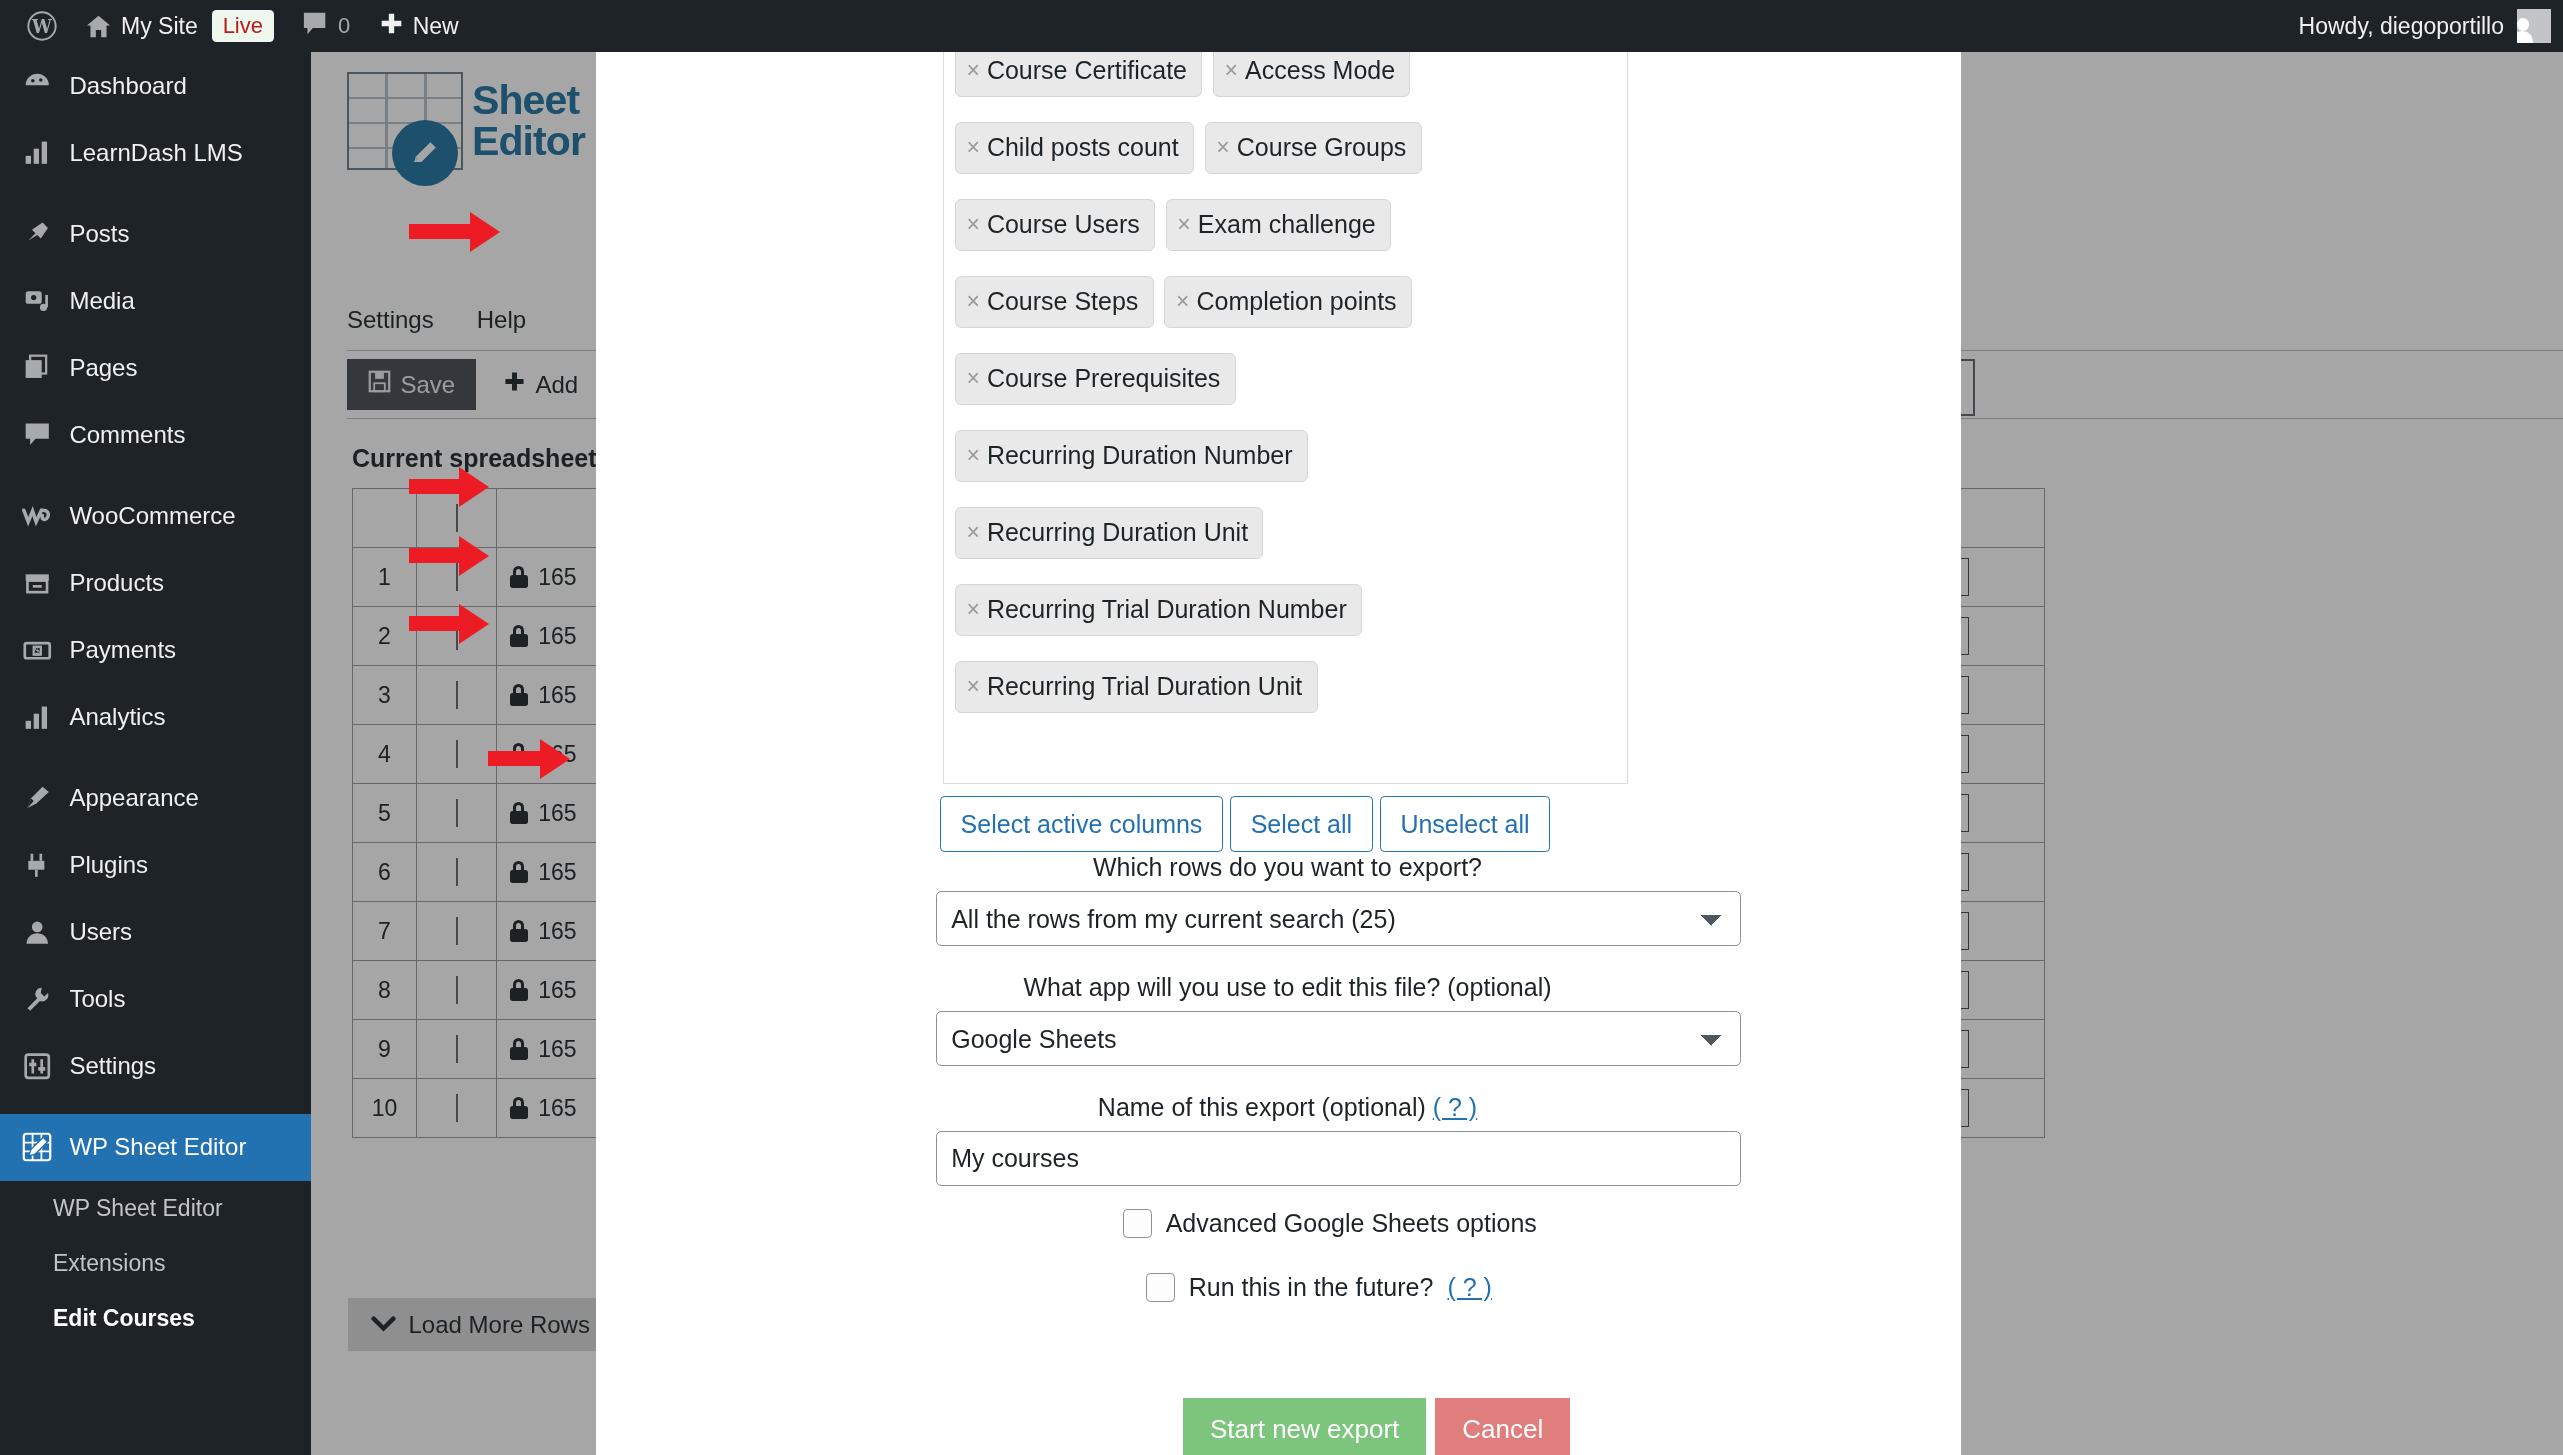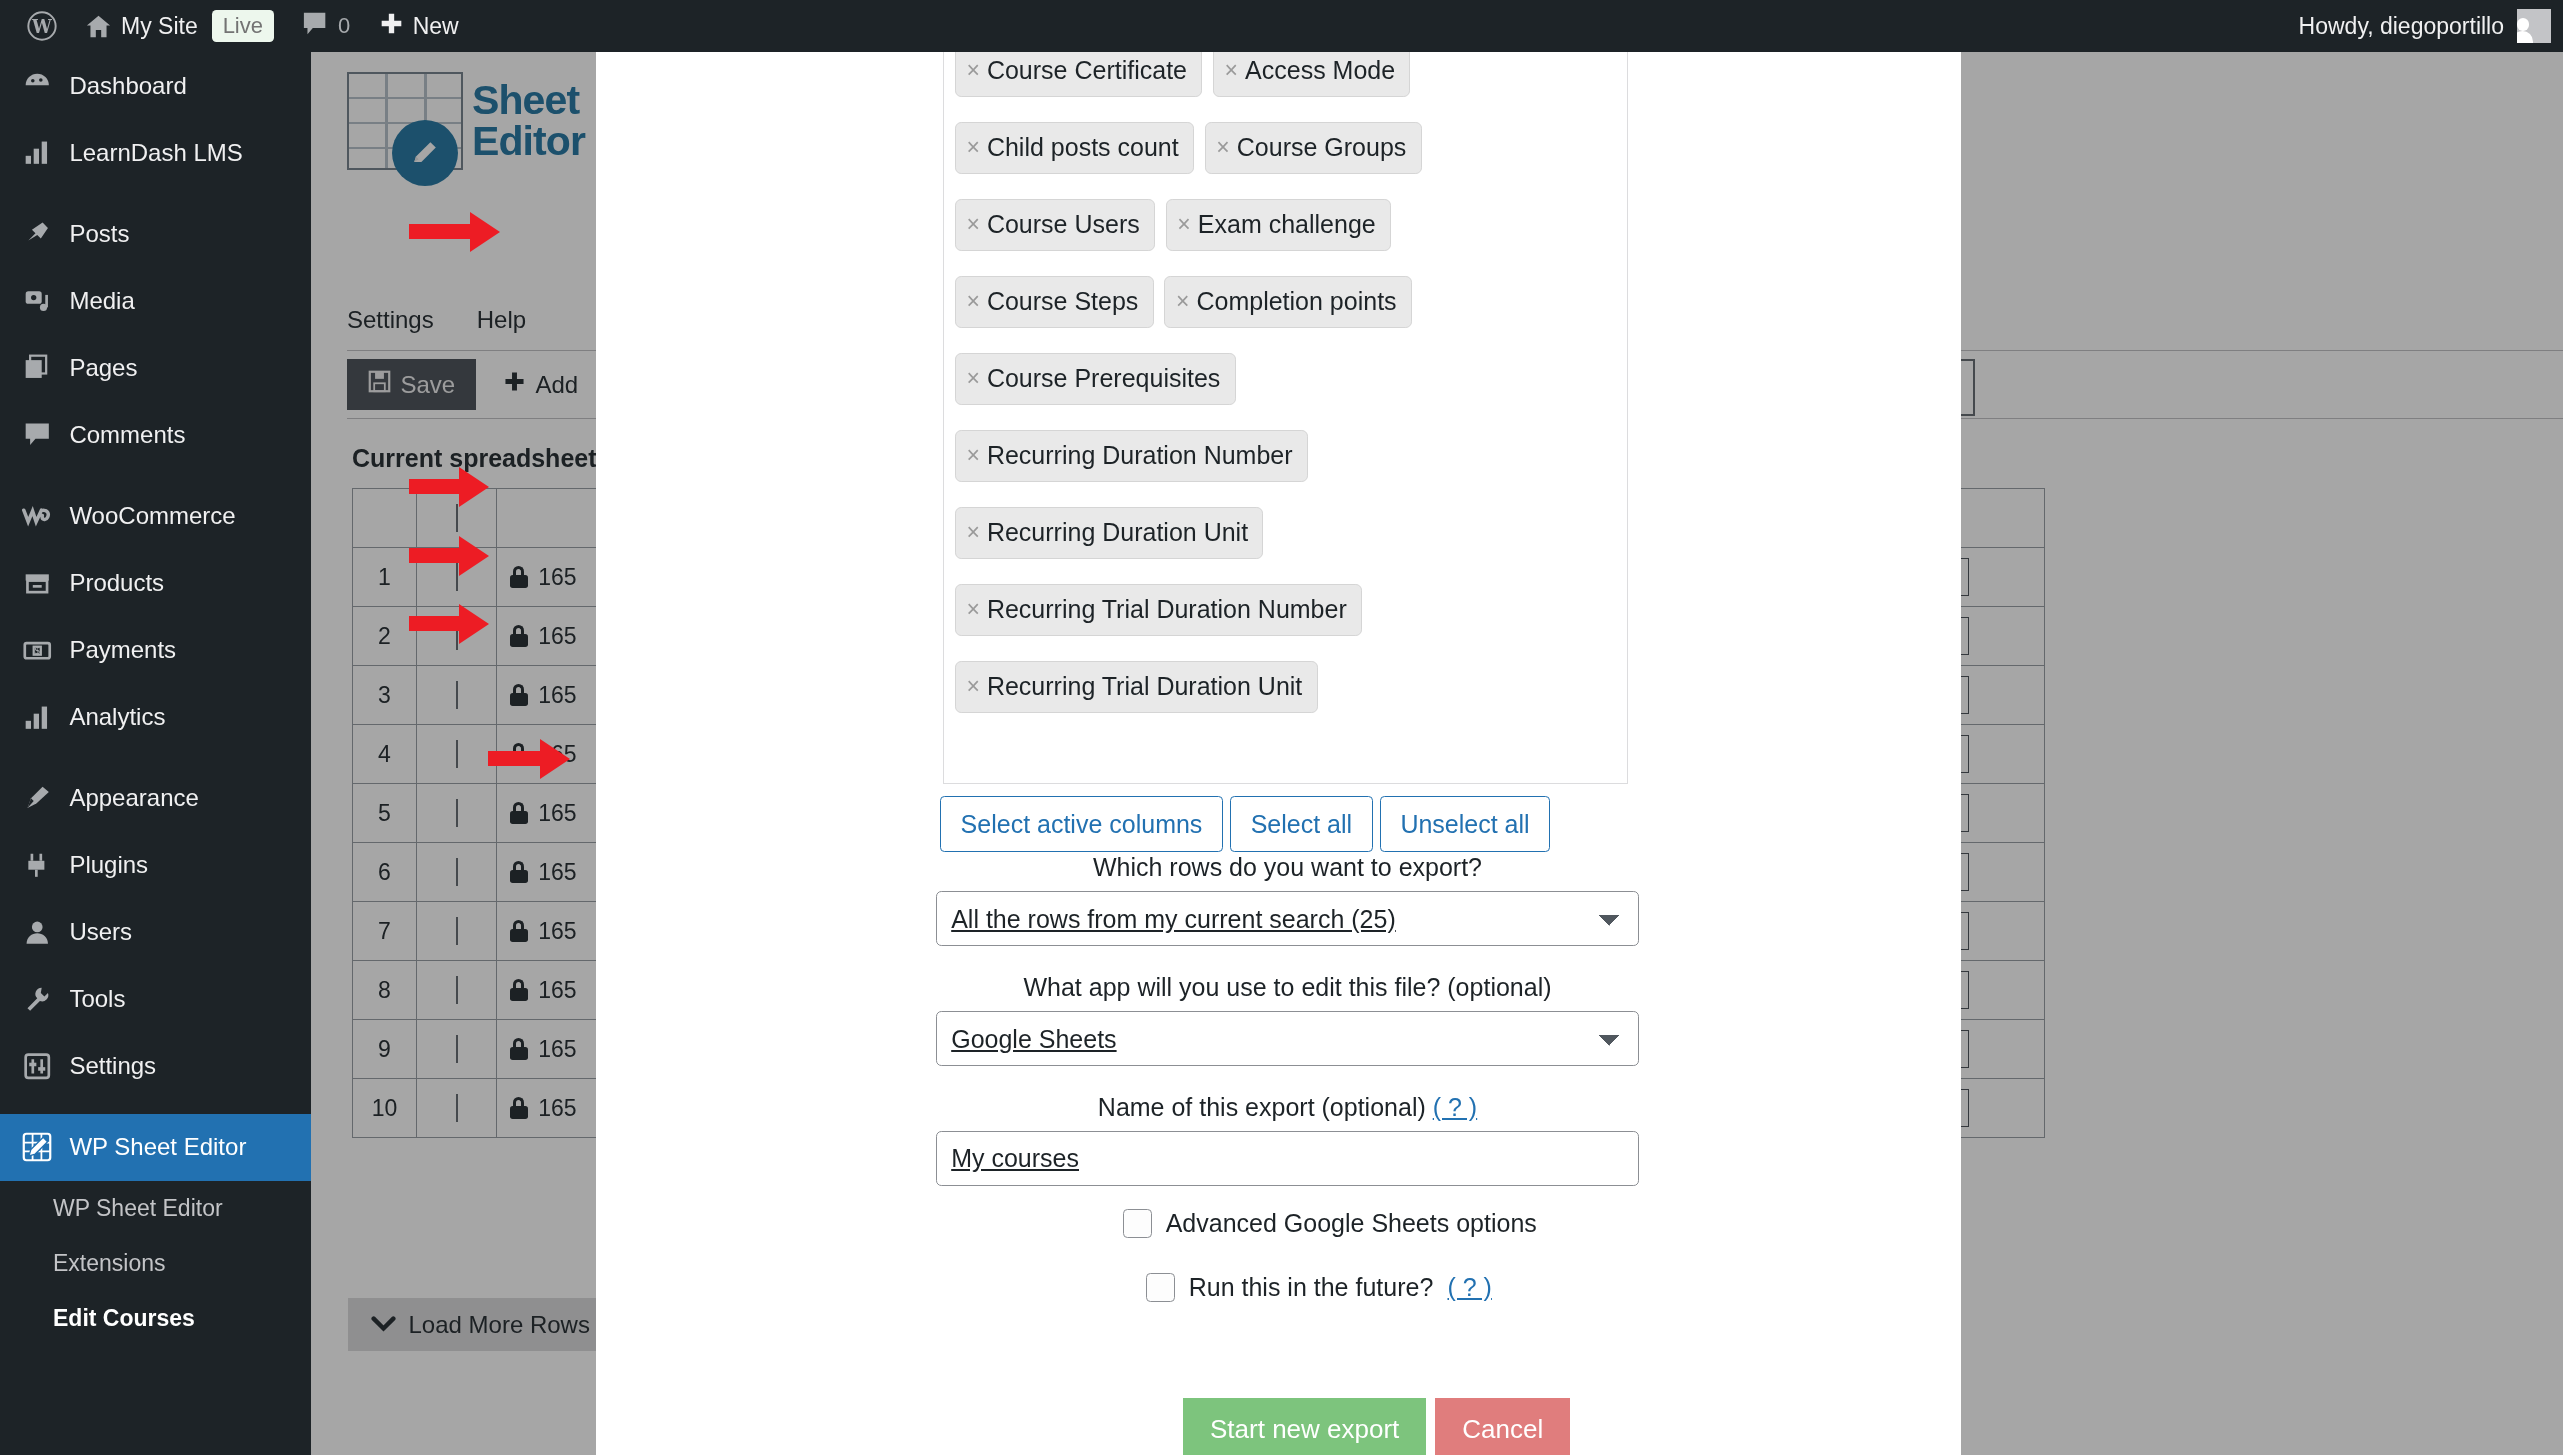--- a/index.html
+++ b/index.html
@@ -23,21 +23,21 @@
   }
   .ab-item {
     display: flex; align-items: center; gap: 9px;
     padding: 0 14.2px; height: 52px; color: #f0f0f1;
     white-space: nowrap;
   }
   .wp-logo { margin-left: 12.5px; }
   .wp-logo svg { display:block; }
   .home-icon svg { display:block; }
   .live-badge {
-    background: #edf7ed; color: #737373;
+    background: #edf7ed; color: #b91c1c;
     border-radius: 4.4px; padding: 2.7px 10.7px;
     font-size: 22px; font-weight: 400;
     line-height: 1.25;
   }
   .comment-count { color:#a7aaad; font-size:22px; }
   .ab-right { margin-left: auto; display:flex; align-items:center; padding-right: 12.5px; gap: 12.5px;}
   .avatar {
     width: 34px; height: 34px; background: #c3c4c7;
     display:flex; align-items:flex-end; justify-content:center; overflow:hidden;
   }
@@ -206,26 +206,26 @@
     font-size: 25px; padding: 12.5px 19.6px; border-radius: 4.4px;
   }
 
   .field-label {
     text-align: center; font-size: 25px; color:#1d2327;
   }
   .field-label .qmark { color: #2271b1; text-decoration: underline; }
   .modal-field { position: absolute; left: 340px; width: 703px; }
   .modal-field .field-label { margin-bottom: 9px; }
   select.modal-select, input.modal-input {
-    width: 703px; height: 55px;
+    width: 805px; height: 55px;
     font-size: 25px; color: #1d2327;
     border: 1.8px solid #8c8f94; border-radius: 5.3px;
     padding: 0 14.2px; background: #fff;
     font-family: "Liberation Sans", sans-serif;
-    -webkit-appearance: none; appearance: none; text-decoration: underline;
+    -webkit-appearance: none; appearance: none;
   }
   select.modal-select {
     background-image: linear-gradient(45deg, transparent 49%, #50575e 50%),
                       linear-gradient(-45deg, transparent 49%, #50575e 50%);
     background-position: calc(100% - 28.5px) 23px, calc(100% - 18px) 23px;
     background-size: 10.7px 10.7px, 10.7px 10.7px;
     background-repeat: no-repeat;
   }
   .cb-row {
     position:absolute; display:flex; align-items:center; gap: 14.2px;

